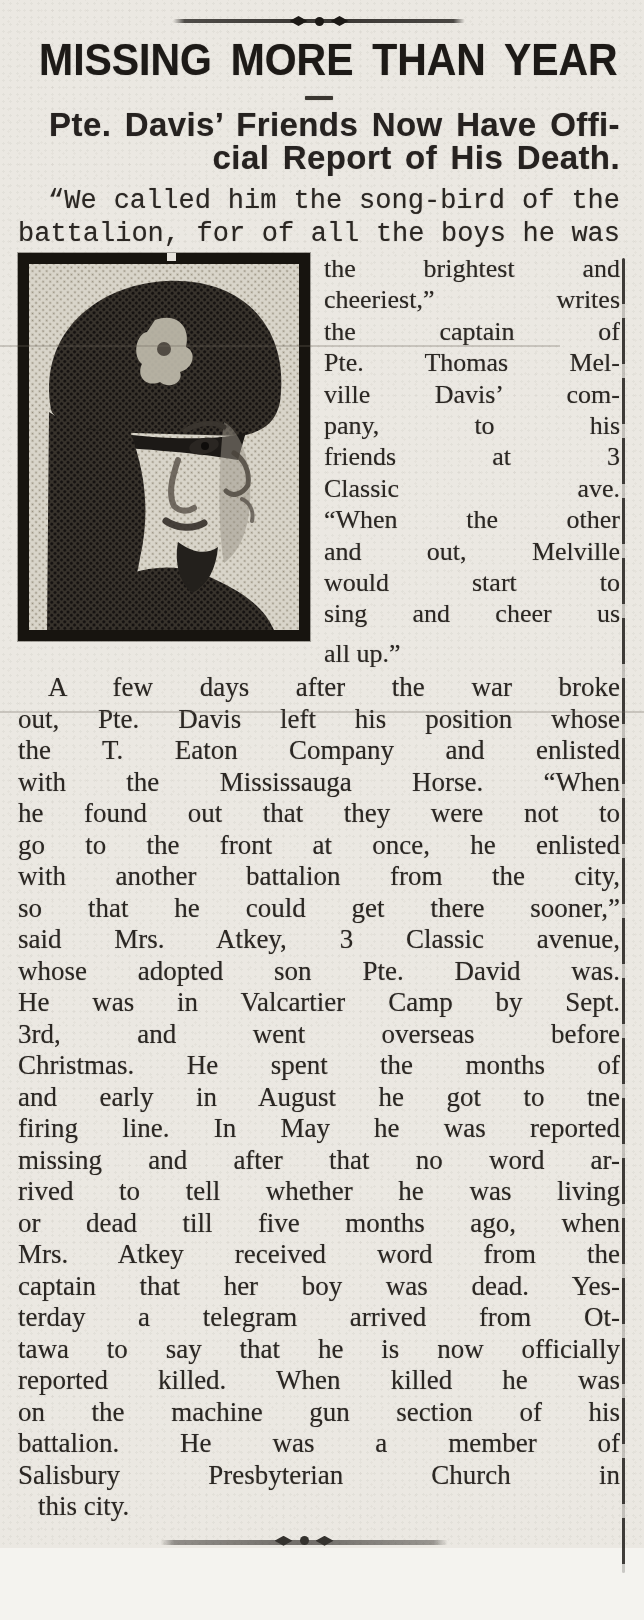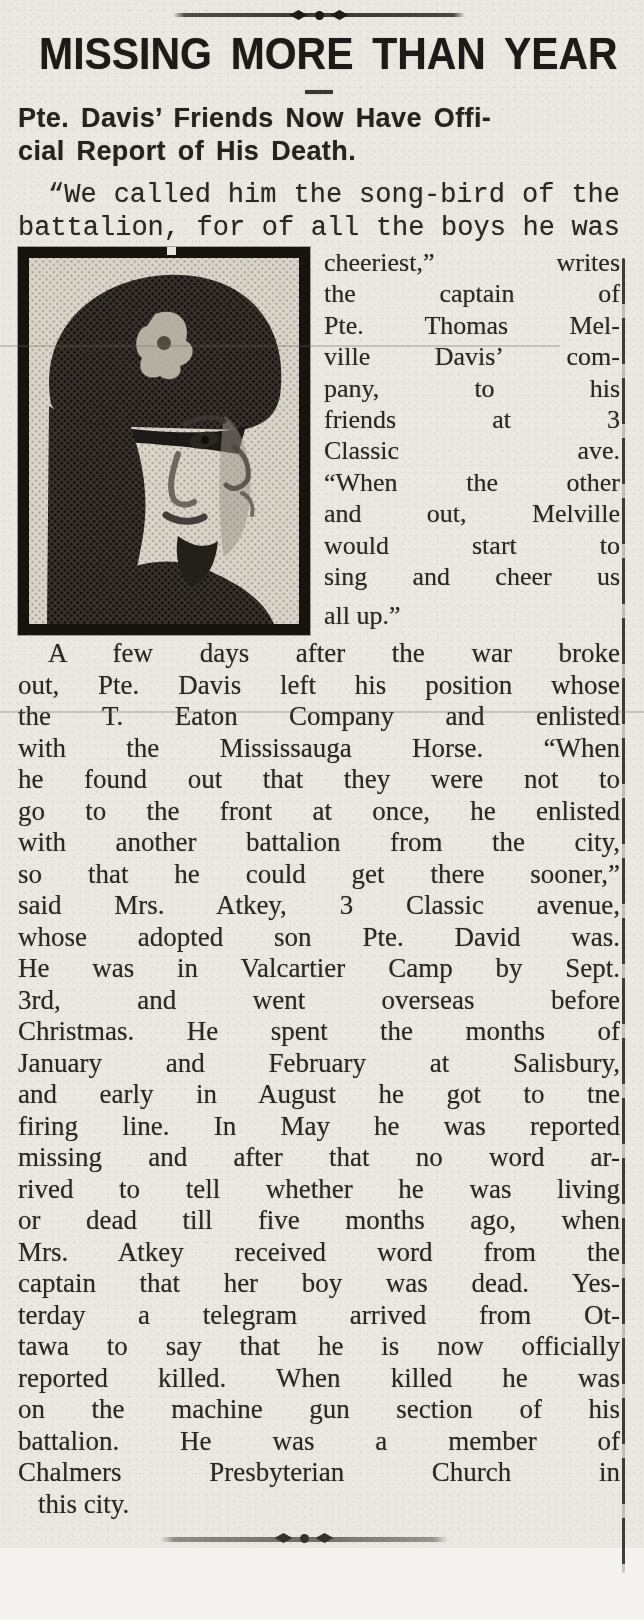--- a/index.html
+++ b/index.html
@@ -3,21 +3,21 @@
 <meta charset="utf-8">
 <style>
   html,body{margin:0;padding:0;}
   body{
     width:644px;height:1620px;overflow:hidden;
     background:#f4f3ef;
     font-family:"Liberation Serif", serif;
   }
   .page{
     position:relative;width:644px;height:1548px;box-sizing:border-box;
-    padding:4px 24px 0 18px;
+    padding:10px 24px 0 18px;
     background-color:#ebe8e2;
     background-image:
       radial-gradient(rgba(115,110,100,0.07) 1px, transparent 1.4px),
       radial-gradient(rgba(115,110,100,0.05) 1px, transparent 1.4px);
     background-size:7px 7px, 11px 11px;
     background-position:0 0, 3px 5px;
     color:#2b2723;
   }
   
   .ornament{
@@ -46,23 +46,23 @@
     font-weight:700;font-size:44px;line-height:48px;letter-spacing:0px;word-spacing:8px;
     color:#1d1a17;transform:scaleX(.93);transform-origin:50% 50%;
     text-shadow:0 0 1px rgba(29,26,23,.55);
     white-space:nowrap;
   }
   .dash-divider{
     width:28px;height:4px;background:#3a3630;margin:12px auto 8px auto;border-radius:1px;
     box-shadow:0 0 1px rgba(40,36,32,.6);
   }
   .subhead{
-    margin:2px 0 0 0;text-align:left;
+    margin:2px 0 0 0;text-align:right;
     font-family:"Liberation Sans", sans-serif;
-    font-weight:700;font-size:27px;line-height:33px;letter-spacing:.4px;word-spacing:4px;
+    font-weight:700;font-size:33px;line-height:33px;letter-spacing:.4px;word-spacing:4px;
     color:#262220;text-shadow:0 0 1px rgba(38,34,32,.45);
   }
   .subhead .subline{display:block;}
   
   .textline{
     text-align:justify;text-align-last:justify;
     text-shadow:0 0 1px rgba(43,39,35,.45);
   }
   .intro{margin-top:11px;font-size:27px;line-height:33px;font-family:Liberation Mono, monospace;}
   .intro .textline:first-child{text-indent:30px;}
@@ -153,20 +153,21 @@
 
         <path d="M149,196 C143,214 139,230 145,242 C151,248 159,248 165,244" stroke="#564f46" stroke-width="6" fill="none" stroke-linecap="round" opacity="0.8"></path>
 
         <path d="M137,257 C149,265 165,265 175,259" stroke="#2a2520" stroke-width="7" fill="none" stroke-linecap="round" opacity="0.85"></path>
 
         <path d="M205,189 C215,195 221,207 219,221 C213,231 203,233 197,227" stroke="#48423a" stroke-width="5" fill="none" stroke-linecap="round" opacity="0.8"></path>
         <path d="M213,235 C221,239 225,247 223,257" stroke="#48423a" stroke-width="4" fill="none" stroke-linecap="round" opacity="0.7"></path>
       </svg>
     </figure>
     <div class="wrap-col">
+        <div class="textline">the brightest and</div>
         <div class="textline">cheeriest,” writes</div>
         <div class="textline">the captain of</div>
         <div class="textline">Pte. Thomas Mel-</div>
         <div class="textline">ville Davis’ com-</div>
         <div class="textline">pany, to his</div>
         <div class="textline">friends at 3</div>
         <div class="textline">Classic ave.</div>
         <div class="textline">“When the other</div>
         <div class="textline">and out, Melville</div>
         <div class="textline">would start to</div>
@@ -182,34 +183,33 @@
       <div class="textline">with the Mississauga Horse. “When</div>
       <div class="textline">he found out that they were not to</div>
       <div class="textline">go to the front at once, he enlisted</div>
       <div class="textline">with another battalion from the city,</div>
       <div class="textline">so that he could get there sooner,”</div>
       <div class="textline">said Mrs. Atkey, 3 Classic avenue,</div>
       <div class="textline">whose adopted son Pte. David was.</div>
       <div class="textline">He was in Valcartier Camp by Sept.</div>
       <div class="textline">3rd, and went overseas before</div>
       <div class="textline">Christmas. He spent the months of</div>
-      <div class="textline">January and February at Salisbury,</div>
       <div class="textline">and early in August he got to tne</div>
       <div class="textline">firing line. In May he was reported</div>
       <div class="textline">missing and after that no word ar-</div>
       <div class="textline">rived to tell whether he was living</div>
       <div class="textline">or dead till five months ago, when</div>
       <div class="textline">Mrs. Atkey received word from the</div>
       <div class="textline">captain that her boy was dead. Yes-</div>
       <div class="textline">terday a telegram arrived from Ot-</div>
       <div class="textline">tawa to say that he is now officially</div>
       <div class="textline">reported killed. When killed he was</div>
       <div class="textline">on the machine gun section of his</div>
       <div class="textline">battalion. He was a member of</div>
-      <div class="textline">Chalmers Presbyterian Church in</div>
+      <div class="textline">Salisbury Presbyterian Church in</div>
       <div class="textline">this city.</div>
     </div>
 
   <div class="ornament bottom">
     <span class="orn-line"></span>
     <span class="orn-diamond"></span>
     <span class="orn-dot"></span>
     <span class="orn-diamond"></span>
   </div>
 

